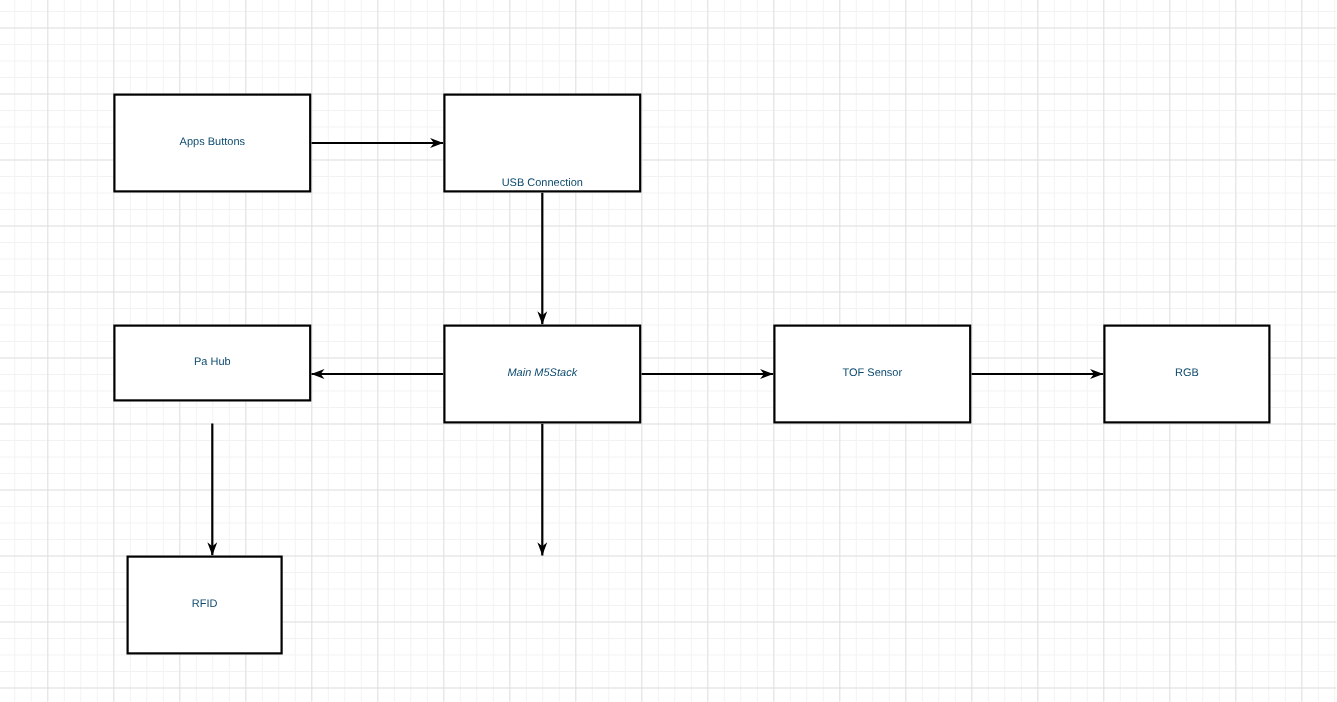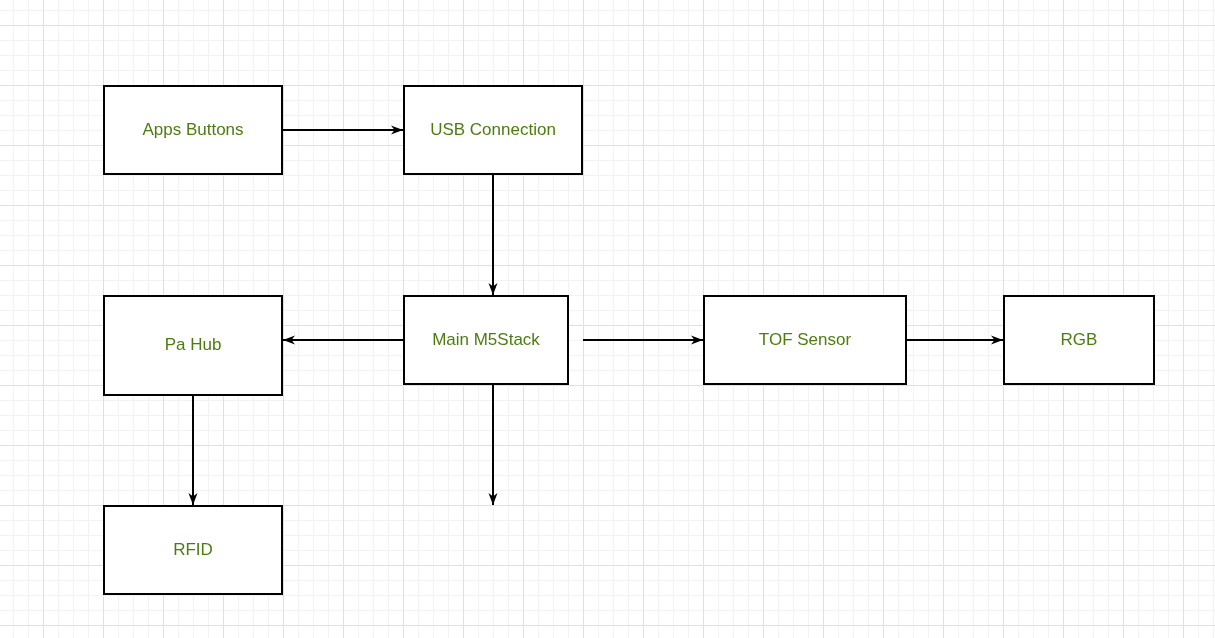--- a/index.html
+++ b/index.html
@@ -41,22 +41,22 @@
     position: absolute;
     box-sizing: border-box;
     background: #ffffff;
     border: 2px solid #000000;
     display: flex;
     align-items: center;
     justify-content: center;
     text-align: center;
   }
   .node-label {
-    font-size: 17px;
-    color: #4d7c0f;
+    font-size: 10px;
+    color: #0c4a6e;
     line-height: 1.2;
     white-space: nowrap;
   }
 </style>
 </head>
 <body>
 
 <div class="canvas">
   <svg id="edges-svg" xmlns="http://www.w3.org/2000/svg" viewBox="0 0 1215 638">
     <defs>
@@ -69,31 +69,31 @@
       <line x1="403" y1="340" x2="283" y2="340" marker-end="url(#arrowhead)"></line>
       <line x1="583" y1="340" x2="703" y2="340" marker-end="url(#arrowhead)"></line>
       <line x1="883" y1="340" x2="1003" y2="340" marker-end="url(#arrowhead)"></line>
       <line x1="193" y1="385" x2="193" y2="505" marker-end="url(#arrowhead)"></line>
       <line x1="493" y1="385" x2="493" y2="505" marker-end="url(#arrowhead)"></line>
     </svg>
 
 <div class="node" style="left: 103px; top: 85px; width: 180px; height: 90px;">
       <span class="node-label">Apps Buttons</span>
     </div>
-    <div class="node" style="left: 403px; top: 85px; width: 180px; height: 90px;">
+    <div class="node" style="left: 403px; top: 85px; width: 180px; height: 90px; align-items: flex-end;">
       <span class="node-label">USB Connection</span>
     </div>
-    <div class="node" style="left: 103px; top: 295px; width: 180px; height: 101px;">
+    <div class="node" style="left: 103px; top: 295px; width: 180px; height: 70px;">
       <span class="node-label">Pa Hub</span>
     </div>
-    <div class="node" style="left: 403px; top: 295px; width: 166px; height: 90px;">
+    <div class="node" style="left: 403px; top: 295px; width: 180px; height: 90px; font-style: italic;">
       <span class="node-label">Main M5Stack</span>
     </div>
-    <div class="node" style="left: 703px; top: 295px; width: 204px; height: 90px;">
+    <div class="node" style="left: 703px; top: 295px; width: 180px; height: 90px;">
       <span class="node-label">TOF Sensor</span>
     </div>
     <div class="node" style="left: 1003px; top: 295px; width: 152px; height: 90px;">
       <span class="node-label">RGB</span>
     </div>
-    <div class="node" style="left: 103px; top: 505px; width: 180px; height: 90px;">
+    <div class="node" style="left: 115px; top: 505px; width: 142px; height: 90px;">
       <span class="node-label">RFID</span>
     </div>
   </div>
 
 </body></html>

